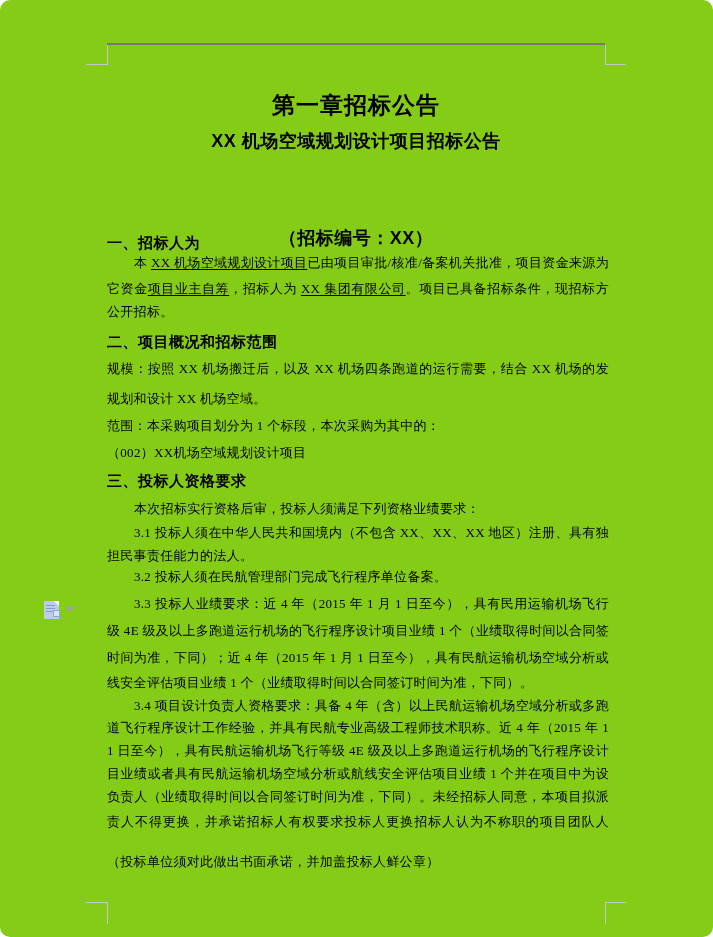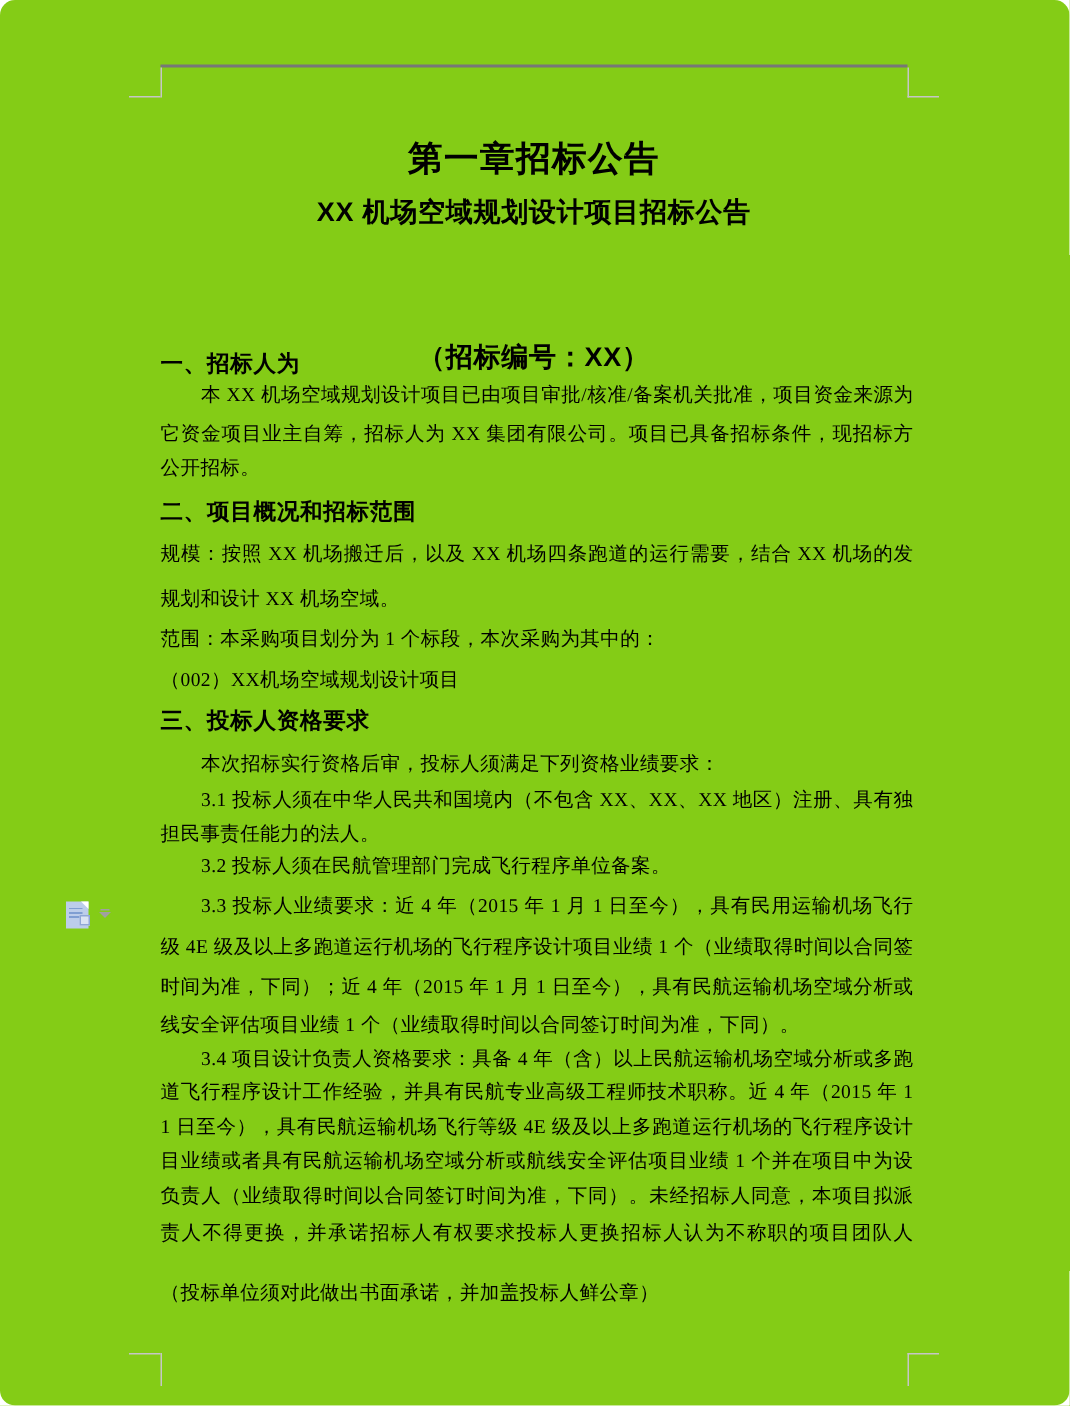--- a/index.html
+++ b/index.html
@@ -24,21 +24,21 @@
         white-space:pre;letter-spacing:0.3px;}
   .fill{white-space:normal;text-align:justify;text-align-last:justify;overflow:hidden;max-height:19px;}
   .ind{text-indent:27px;}
   .hd{position:absolute;left:107px;width:502px;font-size:15px;line-height:20px;font-weight:bold;
       font-family:"Liberation Sans", sans-serif;letter-spacing:0.5px;}
   .ttl{position:absolute;left:107px;width:498px;text-align:center;font-weight:bold;
        font-family:"Liberation Sans", sans-serif;}
   .t1{top:90px;font-size:23px;line-height:30px;letter-spacing:1px;}
   .t2{top:129px;font-size:18px;line-height:24px;letter-spacing:0.5px;text-align:center;}
   .t3{top:178px;font-size:18px;line-height:24px;letter-spacing:0.5px;margin-top:48px;}
-  .u{text-underline-offset:2px;}
+  .u{text-decoration:underline;text-underline-offset:2px;}
 
   
   .paste-btn{position:absolute;left:42px;top:599px;width:34px;height:24px;cursor:pointer;}
   .clip{position:absolute;left:2px;top:2px;width:15px;height:18px;background:#bccdea;}
   .clip .fold{position:absolute;right:0;top:0;width:0;height:0;
       border-left:5px solid transparent;border-top:5px solid #ffffff;}
   .clip .lines{position:absolute;left:2px;top:4px;width:9px;height:9px;
       background:repeating-linear-gradient(to bottom,#7f9ed2 0 1px,transparent 1px 3px);}
   .clip .subpage{position:absolute;right:-1px;bottom:2px;width:7px;height:7px;
       background:#dbe4f3;border:1px solid #90a7d6;box-sizing:border-box;}

